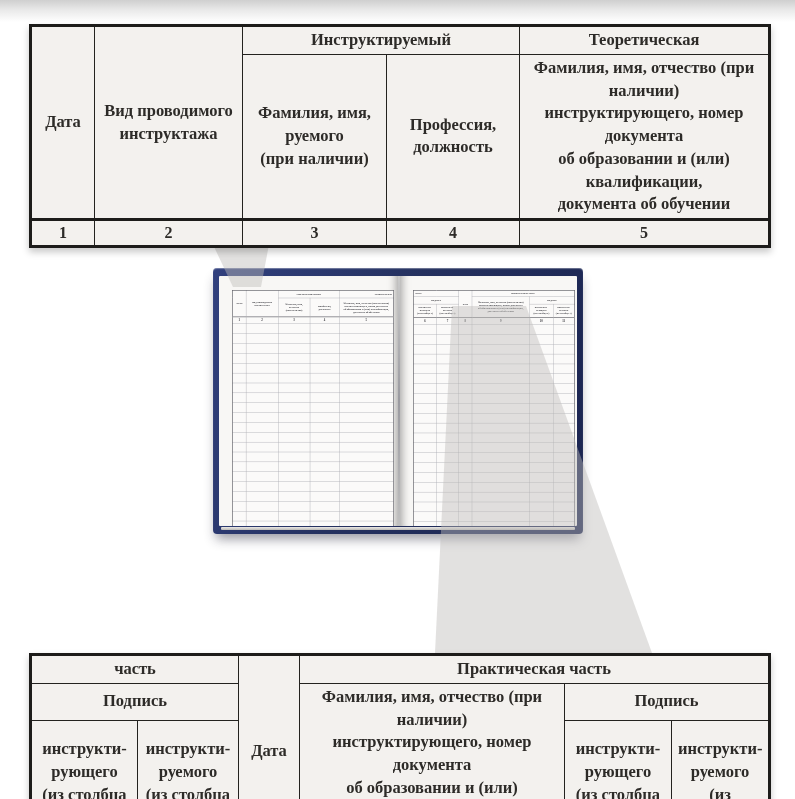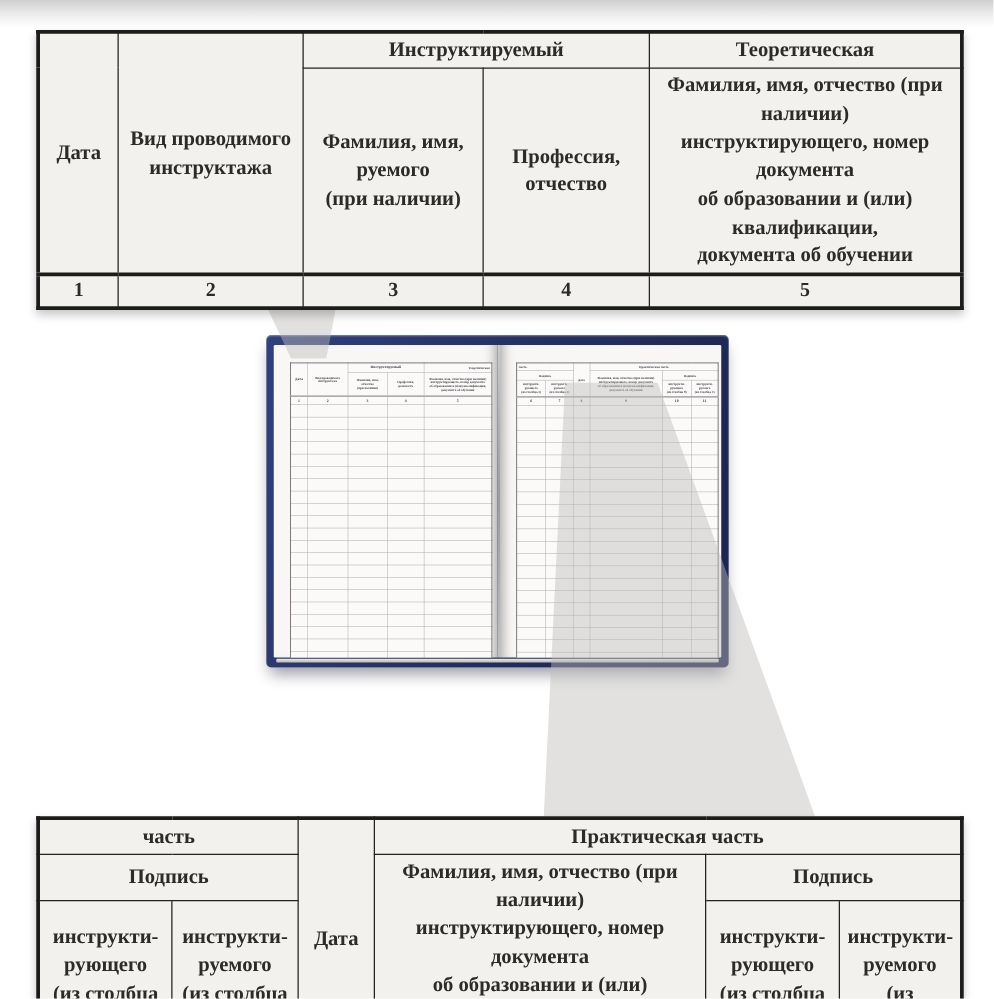--- a/index.html
+++ b/index.html
@@ -81,21 +81,21 @@
         <td rowspan="2" class="ml vtop">Вид проводимого
 инструктажа</td>
         <td colspan="2">Инструктируемый</td>
         <td class="alr">Теоретическая</td>
       </tr>
       <tr style="height:76px">
         <td class="ml">Фамилия, имя,
 руемого
 (при наличии)</td>
         <td class="ml">Профессия,
-отчество</td>
+должность</td>
         <td class="ml tight">Фамилия, имя, отчество (при наличии)
 инструктирующего, номер документа
 об образовании и (или) квалификации,
 документа об обучении</td>
       </tr>
       <tr class="num" style="height:25px">
         <td>1</td>
         <td>2</td>
         <td>3</td>
         <td>4</td>

